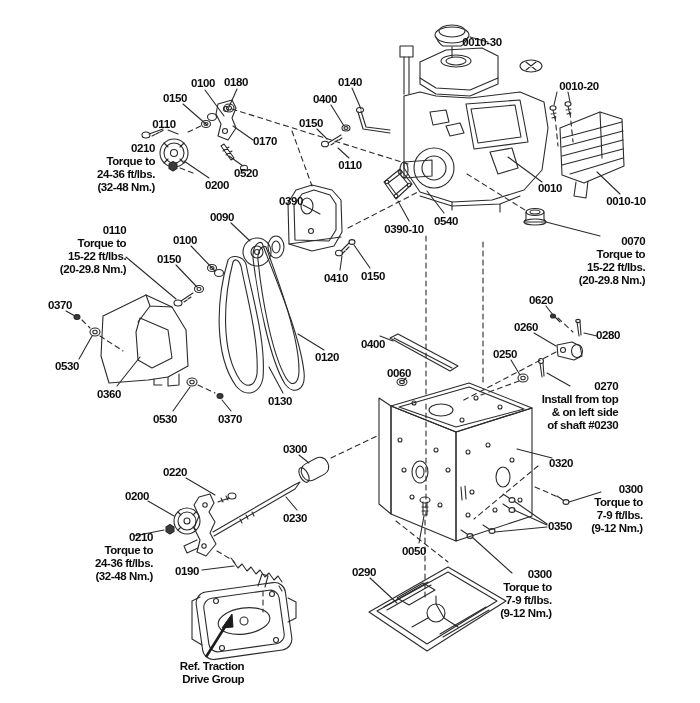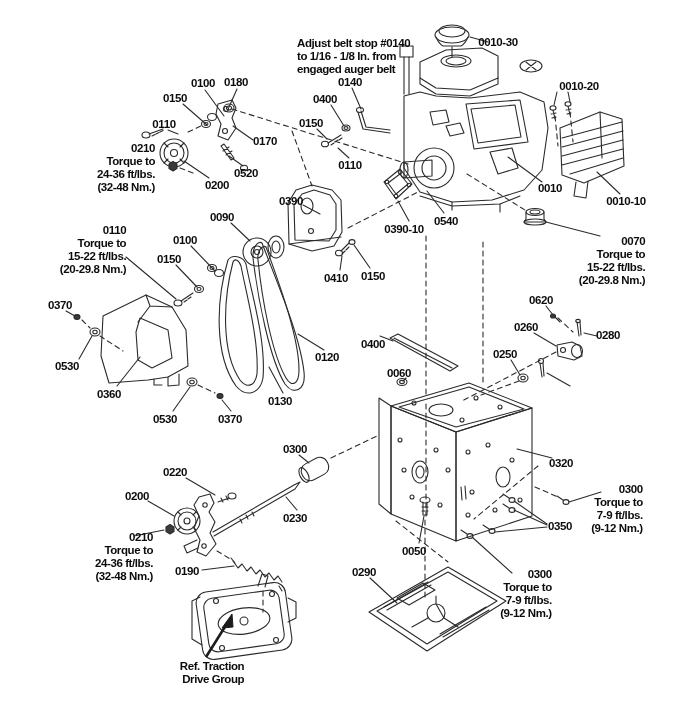--- a/index.html
+++ b/index.html
@@ -371,21 +371,21 @@
   <div class="callout" style="left:236px;top:76px">0180</div>
   <div class="callout" style="left:175px;top:92px">0150</div>
   <div class="callout" style="left:164px;top:118px">0110</div>
   <div class="callout" style="left:265px;top:135px">0170</div>
   <div class="callout" style="left:246px;top:167px">0520</div>
   <div class="callout" style="left:217px;top:179px">0200</div>
   <div class="callout" style="left:325px;top:93px">0400</div>
   <div class="callout" style="left:311px;top:117px">0150</div>
   <div class="callout" style="left:350px;top:159px">0110</div>
   <div class="callout" style="left:350px;top:76px">0140</div>
-  <div class="callout" style="left:498px;top:36px">0010-30</div>
+  <div class="callout" style="left:482px;top:36px">0010-30</div>
   <div class="callout" style="left:579px;top:80px">0010-20</div>
   <div class="callout" style="left:550px;top:182px">0010</div>
   <div class="callout" style="left:626px;top:195px">0010-10</div>
   <div class="callout" style="left:446px;top:215px">0540</div>
   <div class="callout" style="left:404px;top:223px">0390-10</div>
   <div class="callout" style="left:291px;top:195px">0390</div>
   <div class="callout" style="left:222px;top:211px">0090</div>
   <div class="callout" style="left:185px;top:234px">0100</div>
   <div class="callout" style="left:169px;top:253px">0150</div>
   <div class="callout" style="left:336px;top:272px">0410</div>
@@ -406,25 +406,20 @@
   <div class="callout" style="left:561px;top:457px">0320</div>
   <div class="callout" style="left:560px;top:520px">0350</div>
   <div class="callout" style="left:414px;top:545px">0050</div>
   <div class="callout" style="left:295px;top:443px">0300</div>
   <div class="callout" style="left:175px;top:466px">0220</div>
   <div class="callout" style="left:137px;top:490px">0200</div>
   <div class="callout" style="left:295px;top:512px">0230</div>
   <div class="callout" style="left:187px;top:565px">0190</div>
   <div class="callout" style="left:364px;top:566px">0290</div>
 
-  <div class="note left-align" style="left:297px;top:37px">
-    <div>Adjust belt stop #0140</div>
-    <div>to 1/16 - 1/8 In. from</div>
-    <div>engaged auger belt</div>
-  </div>
 
   <div class="note" style="left:126px;top:142px">
     <div>0210</div>
     <div>Torque to</div>
     <div>24-36 ft/lbs.</div>
     <div>(32-48 Nm.)</div>
   </div>
 
   <div class="note" style="left:93px;top:224px">
     <div>0110</div>
@@ -433,20 +428,26 @@
     <div>(20-29.8 Nm.)</div>
   </div>
 
   <div class="note" style="left:612px;top:235px">
     <div>0070</div>
     <div>Torque to</div>
     <div>15-22 ft/lbs.</div>
     <div>(20-29.8 Nm.)</div>
   </div>
 
+  <div class="note" style="left:580px;top:380px">
+    <div>0270</div>
+    <div>Install from top</div>
+    <div>&amp; on left side</div>
+    <div>of shaft #0230</div>
+  </div>
 
   <div class="note" style="left:617px;top:483px">
     <div>0300</div>
     <div>Torque to</div>
     <div>7-9 ft/lbs.</div>
     <div>(9-12 Nm.)</div>
   </div>
 
   <div class="note" style="left:526px;top:568px">
     <div>0300</div>

